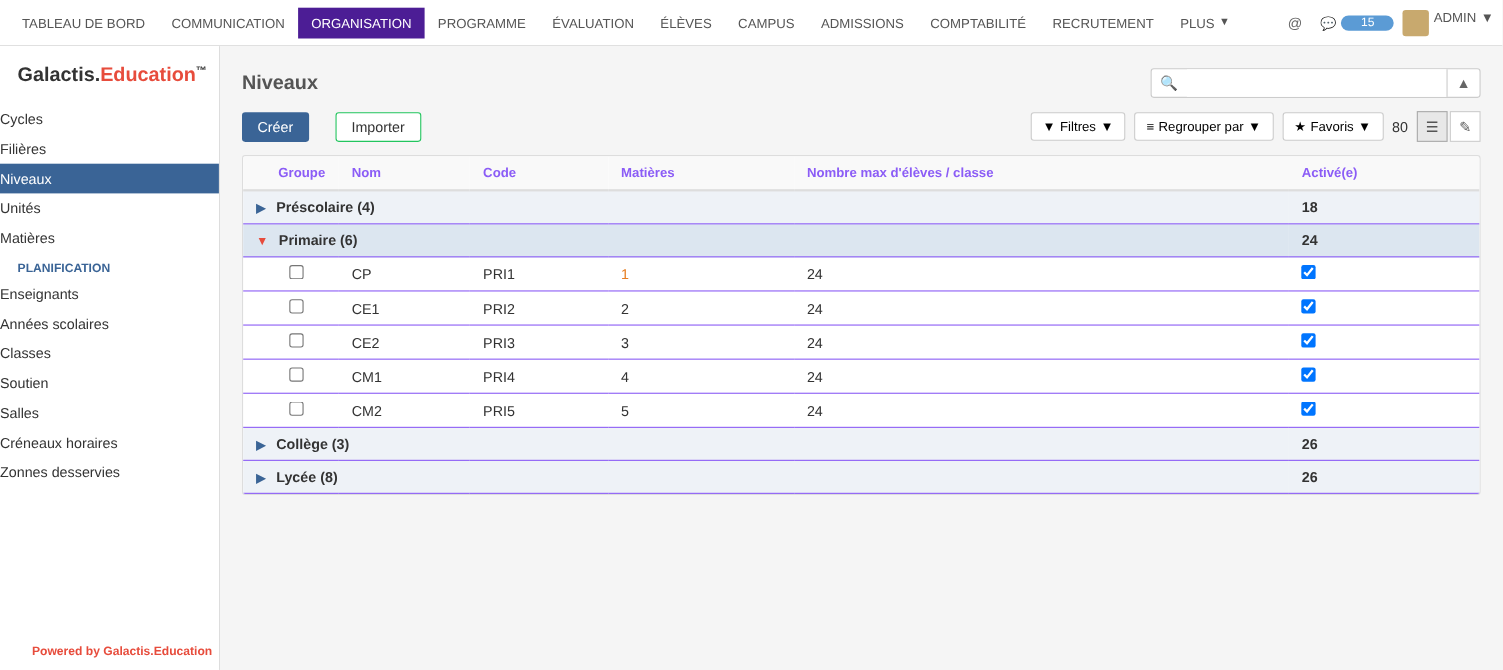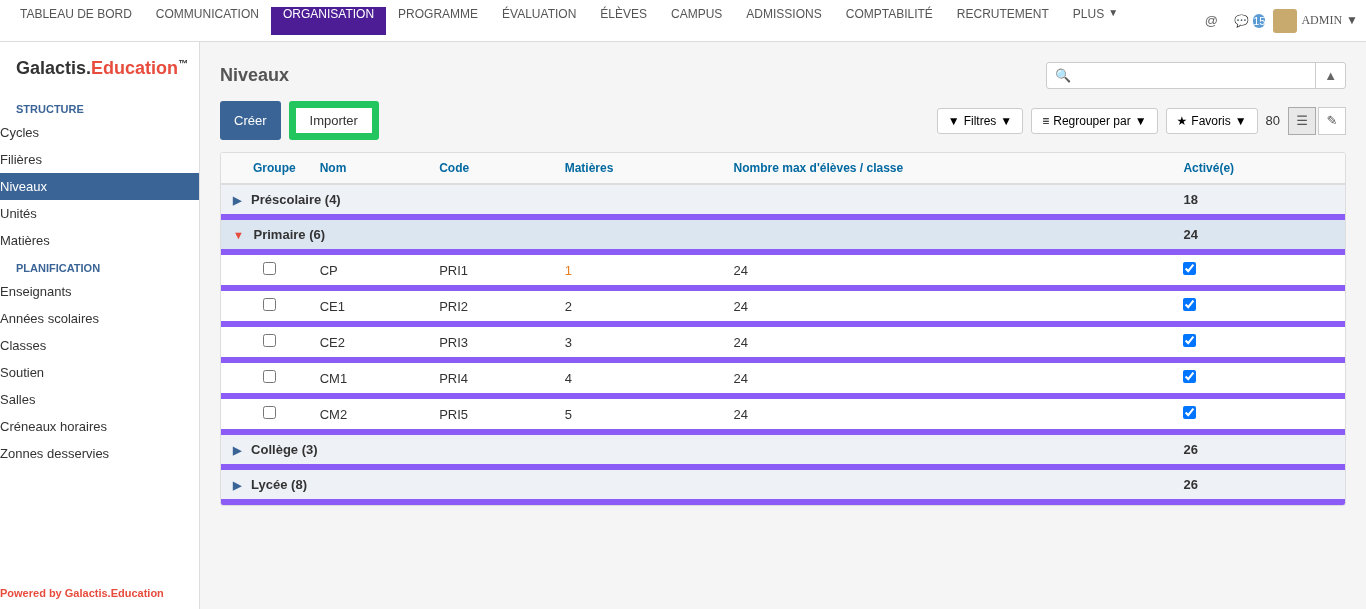--- a/index.html
+++ b/index.html
@@ -16,20 +16,21 @@
     }
     .top-nav-items {
       display: flex;
       align-items: center;
       flex: 1;
     }
     .nav-item {
       padding: 0 12px;
       height: 28px;
       display: flex;
+      align-items: center;
       font-size: 12px;
       cursor: pointer;
       color: #555;
       white-space: nowrap;
     }
     .nav-item.active {
       background: #4c1d95;
       color: #fff;
     }
     .nav-item .caret {
@@ -55,31 +56,30 @@
       align-items: center;
       gap: 4px;
       cursor: pointer;
       color: #555;
       font-size: 12px;
     }
     .badge-count {
       background: #5b9bd5;
       color: #fff;
       border-radius: 10px;
-      padding: 1px 0;
+      padding: 1px 18px;
       font-size: 11px;
     }
     .admin-btn {
       display: flex;
-      align-items: center;
+      align-items: flex-start;
       gap: 4px;
       cursor: pointer;
       font-size: 12px;
       color: #555;
-      font-family: Liberation Serif, serif;
     }
     .admin-avatar {
       width: 24px;
       height: 24px;
       background: #c8a96e;
       border-radius: 3px;
       display: inline-block;
     }
 
     
@@ -124,21 +124,21 @@
     .sidebar-item.active {
       background: #3a6496;
       color: #fff;
     }
 
     .sidebar-footer {
       position: absolute;
       bottom: 10px;
       left: 0;
       width: 222px;
-      text-align: left;
+      text-align: center;
       font-size: 11px;
       color: #e74c3c;
       font-weight: bold;
     }
 
     
     .content {
       flex: 1;
       overflow-y: auto;
       padding: 20px;
@@ -178,36 +178,36 @@
       color: #666;
     }
 
     
     .toolbar {
       display: flex;
       align-items: center;
       justify-content: space-between;
       margin-bottom: 12px;
     }
-    .toolbar-left { display: flex; gap: 8px; }
+    .toolbar-left { display: flex; gap: 24px; }
     .toolbar-right { display: flex; align-items: center; gap: 8px; }
 
     .btn-primary {
       background: #3a6496;
       color: #fff;
       border: none;
       padding: 6px 14px;
       border-radius: 3px;
       cursor: pointer;
       font-size: 13px;
     }
     .btn-default {
       background: #fff;
       color: #333;
-      border: 7px solid #22c55e;
+      border: 1px solid #22c55e;
       padding: 5px 14px;
       border-radius: 3px;
       cursor: pointer;
       font-size: 13px;
     }
     .btn-filter {
       background: #fff;
       border: 1px solid #ccc;
       padding: 5px 10px;
       border-radius: 3px;
@@ -247,25 +247,25 @@
       border-collapse: collapse;
     }
     thead tr {
       background: #f9f9f9;
       border-bottom: 2px solid #ddd;
     }
     thead th {
       padding: 8px 12px;
       text-align: left;
       font-size: 12px;
-      color: #0369a1;
+      color: #8b5cf6;
       font-weight: bold;
       white-space: nowrap;
     }
-    tbody tr { border-bottom: 6px solid #8b5cf6; }
+    tbody tr { border-bottom: 1px solid #8b5cf6; }
     tbody td {
       padding: 7px 12px;
       font-size: 13px;
       color: #333;
     }
 
     
     .group-row {
       background: #eef2f7 !important;
     }
@@ -342,21 +342,20 @@
 
 <div class="main-layout">
 
   <div class="sidebar" style="position:relative;">
     <div class="logo-area">
       <div class="logo-text">
         <span class="logo-galactis">Galactis.</span><span class="logo-edu">Education</span><span class="logo-tm">™</span>
       </div>
     </div>
 
-    <div class="sidebar-section-title">STRUCTURE</div>
     <div class="sidebar-item">Cycles</div>
     <div class="sidebar-item">Filières</div>
     <div class="sidebar-item active">Niveaux</div>
     <div class="sidebar-item">Unités</div>
     <div class="sidebar-item">Matières</div>
 
     <div class="sidebar-section-title">PLANIFICATION</div>
     <div class="sidebar-item">Enseignants</div>
     <div class="sidebar-item">Années scolaires</div>
     <div class="sidebar-item">Classes</div>

